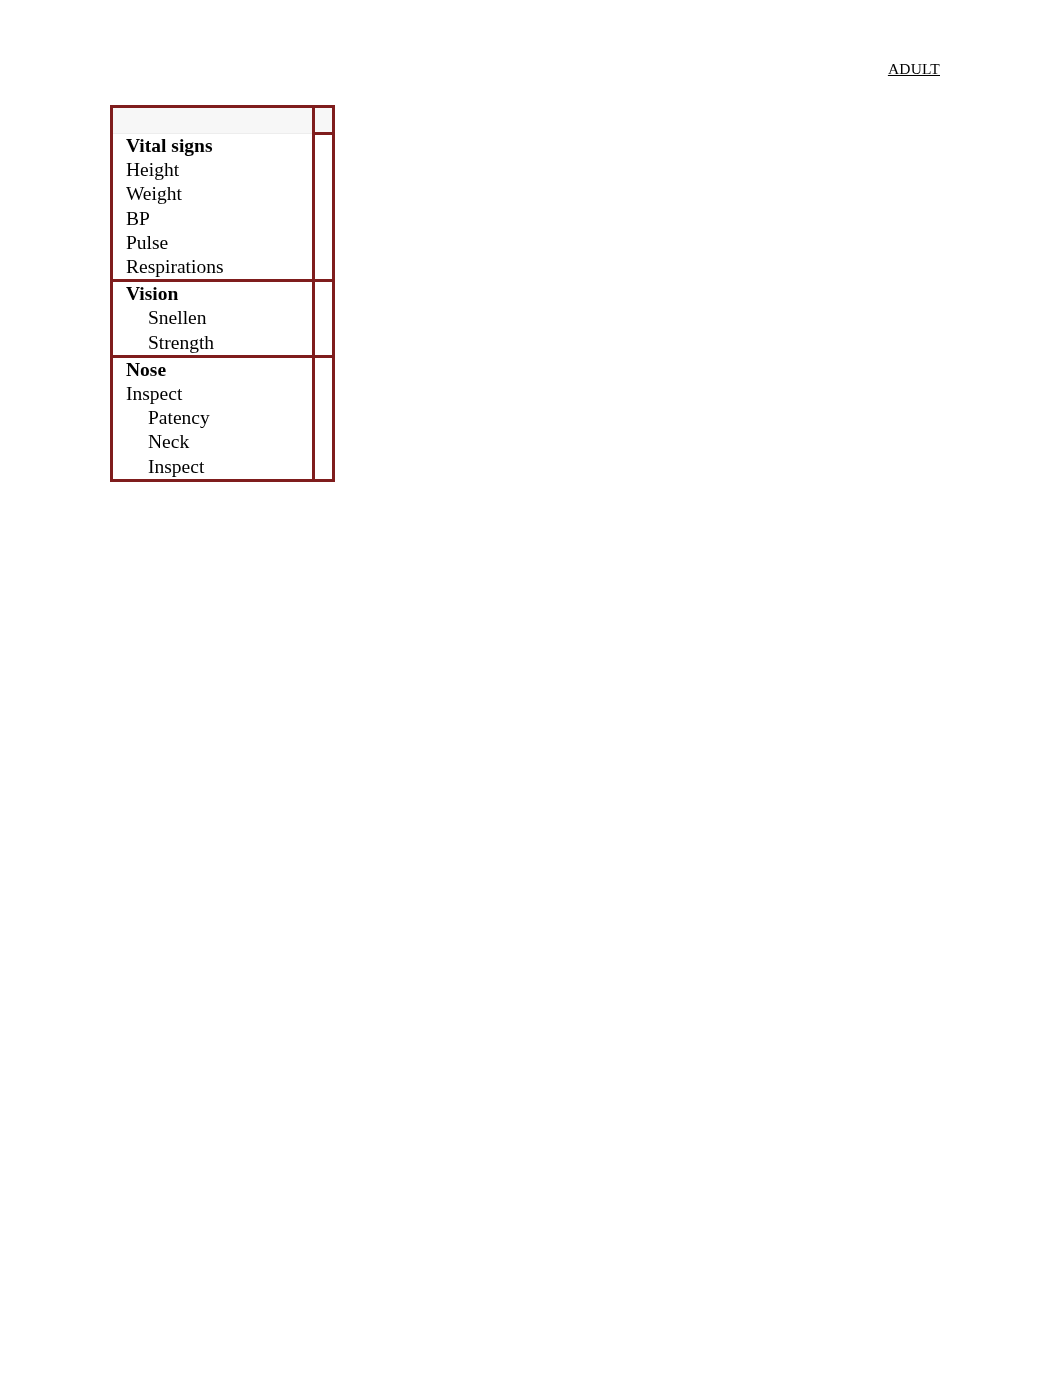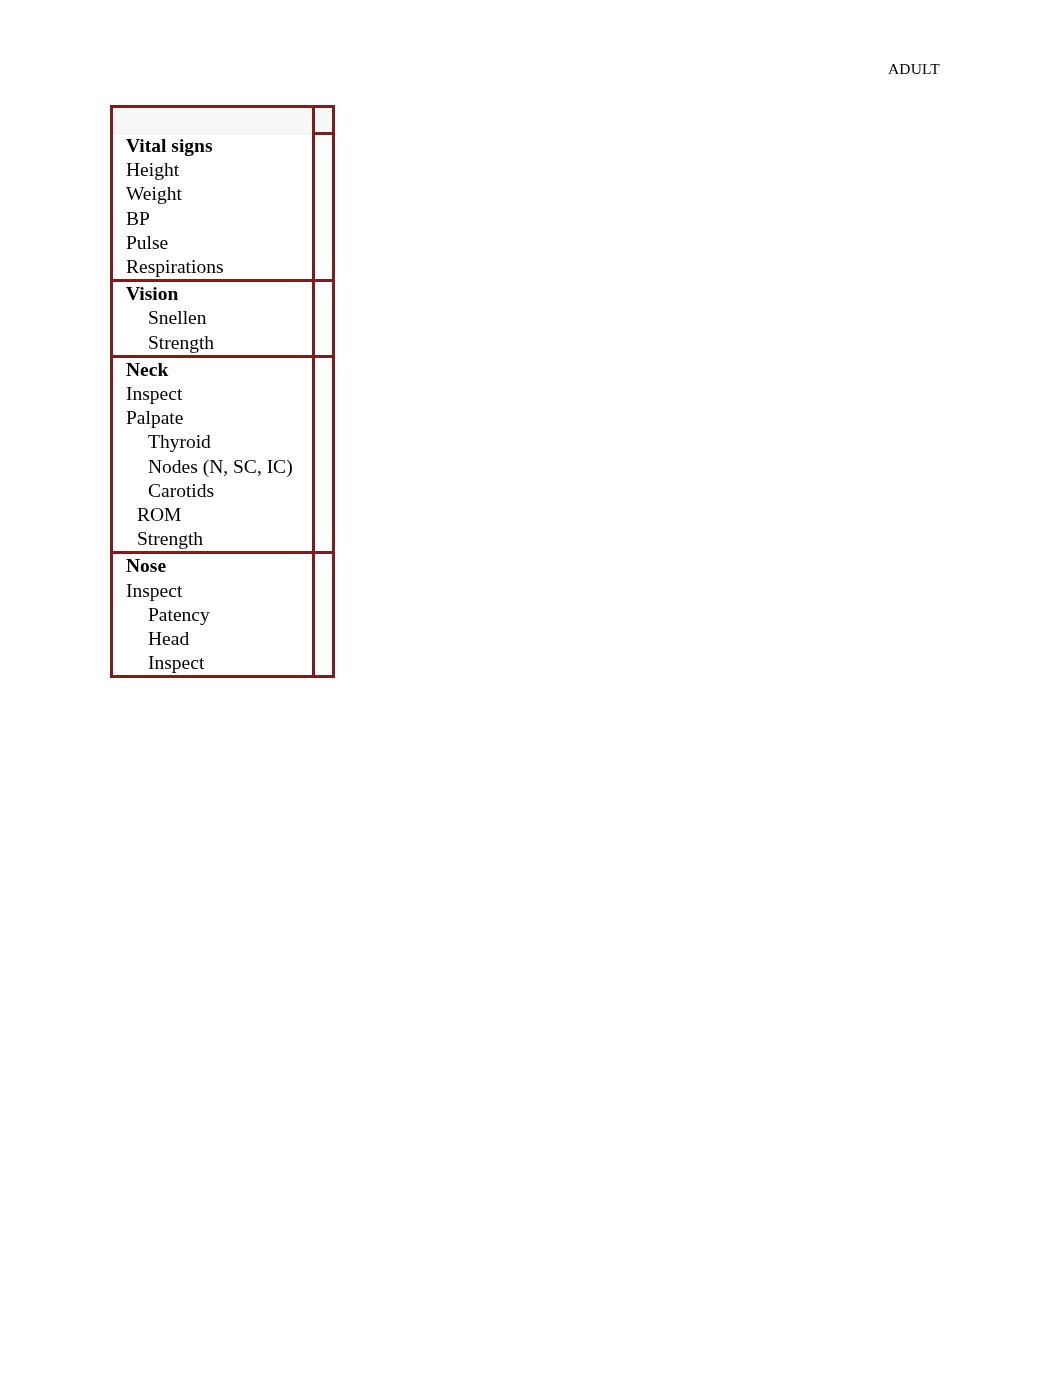--- a/index.html
+++ b/index.html
@@ -26,20 +26,21 @@
     height: 96px;
   }
   .header-title {
     position: absolute;
     right: 122px;
     top: 60px;
     font-size: 15.5px;
     line-height: 18px;
     letter-spacing: 0.2px;
     white-space: nowrap;
+    text-decoration: underline;
   }
 
   
   .checklist-table {
     position: absolute;
     left: 110px;
     top: 105px;
     width: 222px;
     border-collapse: collapse;
     table-layout: fixed;
@@ -118,35 +119,22 @@
       <tr>
         <td class="group-cell">
           <div class="row heading lvl1">Vision</div>
           <div class="row lvl3">Snellen</div>
           <div class="row lvl3">Strength</div>
         </td>
         <td class="check-cell"></td>
       </tr>
       <tr>
         <td class="group-cell">
-          <div class="row heading lvl1">Neck</div>
-          <div class="row lvl1">Inspect</div>
-          <div class="row lvl1">Palpate</div>
-          <div class="row lvl3">Thyroid</div>
-          <div class="row lvl3">Nodes (N, SC, IC)</div>
-          <div class="row lvl3">Carotids</div>
-          <div class="row lvl2">ROM</div>
-          <div class="row lvl2">Strength</div>
-        </td>
-        <td class="check-cell"></td>
-      </tr>
-      <tr>
-        <td class="group-cell">
           <div class="row heading lvl1">Nose</div>
           <div class="row lvl1">Inspect</div>
           <div class="row lvl3">Patency</div>
-          <div class="row lvl3">Head</div>
+          <div class="row lvl3">Neck</div>
           <div class="row lvl3">Inspect</div>
         </td>
         <td class="check-cell"></td>
       </tr>
     </tbody>
 </table>
 
 </body></html>

